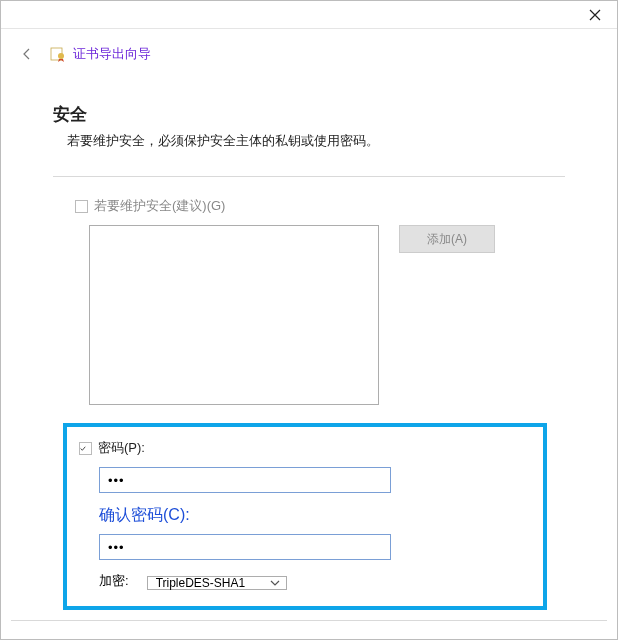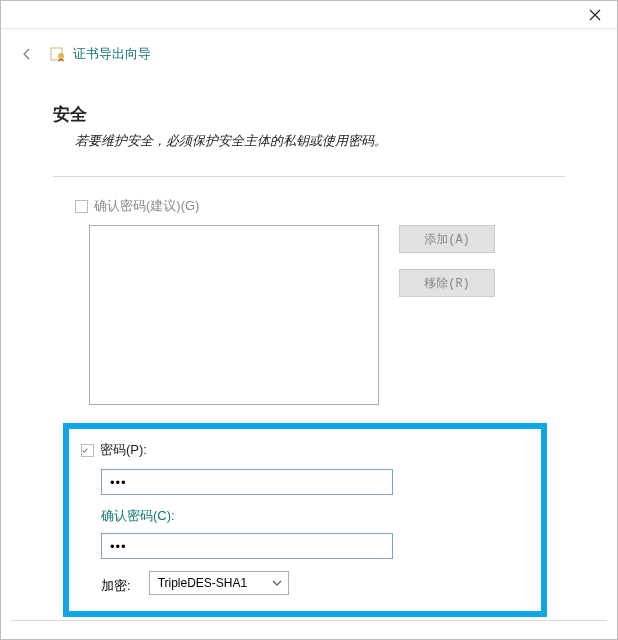--- a/index.html
+++ b/index.html
@@ -5,41 +5,41 @@
     * { box-sizing: border-box; margin: 0; padding: 0; font-family: 'Microsoft YaHei', 'Segoe UI', sans-serif; }
     body { width: 618px; height: 640px; background: #fff; position: relative; overflow: hidden; }
     .window { width: 100%; height: 100%; border: 1px solid #bcbcbc; position: relative; }
     .titlebar { height: 28px; position: relative; border-bottom: 1px solid #e5e5e5; }
     .close-x { position: absolute; right: 12px; top: 4px; width: 20px; height: 20px; display: flex; align-items: center; justify-content: center; cursor: pointer; }
     .close-x svg { width: 12px; height: 12px; }
     .header { display: flex; align-items: center; padding: 16px 18px 0 18px; }
     .back-arrow { width: 16px; height: 16px; display: flex; align-items: center; justify-content: center; cursor: pointer; margin-right: 14px; }
     .back-arrow svg { width: 14px; height: 14px; }
     .wiz-icon { width: 18px; height: 18px; margin-right: 6px; display: inline-flex; align-items: center; justify-content: center; }
-    .wiz-title { color: #0f766e; font-size: 13px; }
+    .wiz-title { color: #6d28d9; font-size: 13px; }
     .content { padding: 40px 52px 0 52px; }
     .sec-title { font-size: 17px; font-weight: 600; color: #222; margin-bottom: 6px; }
-    .sec-desc { font-size: 13px; color: #222; margin-left: 22px; margin-bottom: 26px; font-style: italic; }
+    .sec-desc { font-size: 13px; color: #222; margin-left: 14px; margin-bottom: 26px; }
     .hr { border: none; border-top: 1px solid #d9d9d9; margin: 0 0 20px 0; }
     .group-row { display: flex; align-items: center; margin-left: 22px; margin-bottom: 10px; font-size: 13px; color: #888; }
     .cb { width: 13px; height: 13px; border: 1px solid #bbb; margin-right: 6px; background: #fff; display: inline-flex; align-items: center; justify-content: center; }
     .cb.checked::after { content: ''; display: block; width: 8px; height: 8px; }
     .checkmark { width: 9px; height: 9px; }
     .list-btns { display: flex; margin-left: 36px; margin-bottom: 18px; }
     .listbox { width: 290px; height: 180px; border: 1px solid #adadad; background: #fff; }
     .btn-col { display: flex; flex-direction: column; margin-left: 20px; }
-    .win-btn { width: 96px; height: 28px; font-size: 12px; color: #888; background: #e1e1e1; border: 1px solid #ccc; margin-bottom: 16px; cursor: default; font-family: Liberation Mono, monospace; }
-    .highlight { border: 6px solid #0ea5e9; padding: 12px 16px 16px 8px; margin-left: 10px; margin-right: 18px; }
+    .win-btn { width: 96px; height: 28px; font-size: 12px; color: #888; background: #e1e1e1; border: 1px solid #ccc; margin-bottom: 16px; cursor: default; }
+    .highlight { border: 4px solid #0ea5e9; padding: 12px 16px 16px 8px; margin-left: 10px; margin-right: 18px; }
     .pw-row { display: flex; align-items: center; margin-bottom: 10px; margin-left: 4px; }
     .pw-label { font-size: 13px; color: #222; }
     .text-input { width: 292px; height: 26px; border: 1px solid #7a9fd6; background: #fff; padding: 0 8px; font-size: 13px; margin-left: 24px; margin-bottom: 12px; display: flex; align-items: center; letter-spacing: 1px; }
-    .field-label { font-size: 13px; color: #0f766e; margin-left: 24px; margin-bottom: 8px; }
+    .field-label { font-size: 16px; color: #1d4ed8; margin-left: 24px; margin-bottom: 8px; }
     .enc-row { display: flex; align-items: flex-end; margin-top: 6px; }
     .enc-lbl { font-size: 13px; margin-left: 24px; margin-right: 18px; }
-    .combo { width: 140px; height: 24px; border: 1px solid #adadad; background: #fff; display: flex; align-items: center; justify-content: space-between; padding: 0 6px 0 8px; font-size: 12px; cursor: pointer; }
+    .combo { width: 140px; height: 14px; border: 1px solid #adadad; background: #fff; display: flex; align-items: center; justify-content: space-between; padding: 0 6px 0 8px; font-size: 12px; cursor: pointer; }
     .chev { width: 10px; height: 10px; }
     .bottom-divider { position: absolute; bottom: 18px; left: 10px; right: 10px; border-top: 1px solid #d9d9d9; }
   </style>
 </head>
 <body>
 
 <div class="window">
   <div class="titlebar">
     <div class="close-x">
       <svg viewBox="0 0 12 12">
@@ -64,28 +64,27 @@
     <div class="wiz-title">证书导出向导</div>
   </div>
 
   <div class="content">
     <div class="sec-title">安全</div>
     <div class="sec-desc">若要维护安全，必须保护安全主体的私钥或使用密码。</div>
     <hr class="hr">
 
     <div class="group-row">
       <span class="cb"></span>
-      <span>确认密码(建议)(G)</span>
+      <span>若要维护安全(建议)(G)</span>
     </div>
 
     <div class="list-btns">
       <div class="listbox"></div>
       <div class="btn-col">
         <button class="win-btn" disabled="">添加(A)</button>
-        <button class="win-btn" disabled="">移除(R)</button>
       </div>
     </div>
 
     <div class="highlight">
       <div class="pw-row">
         <span class="cb checked">
           <svg class="checkmark" viewBox="0 0 10 10">
               <path d="M1 5 L4 8 L9 2" stroke="#222" stroke-width="1.4" fill="none"></path>
             </svg>
         </span>

